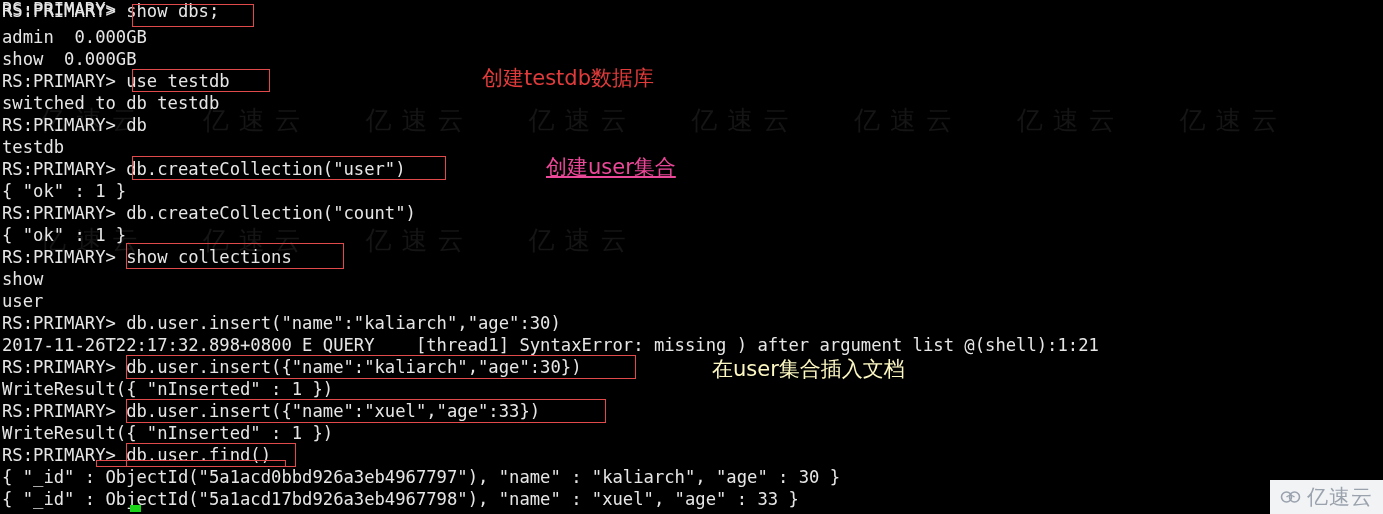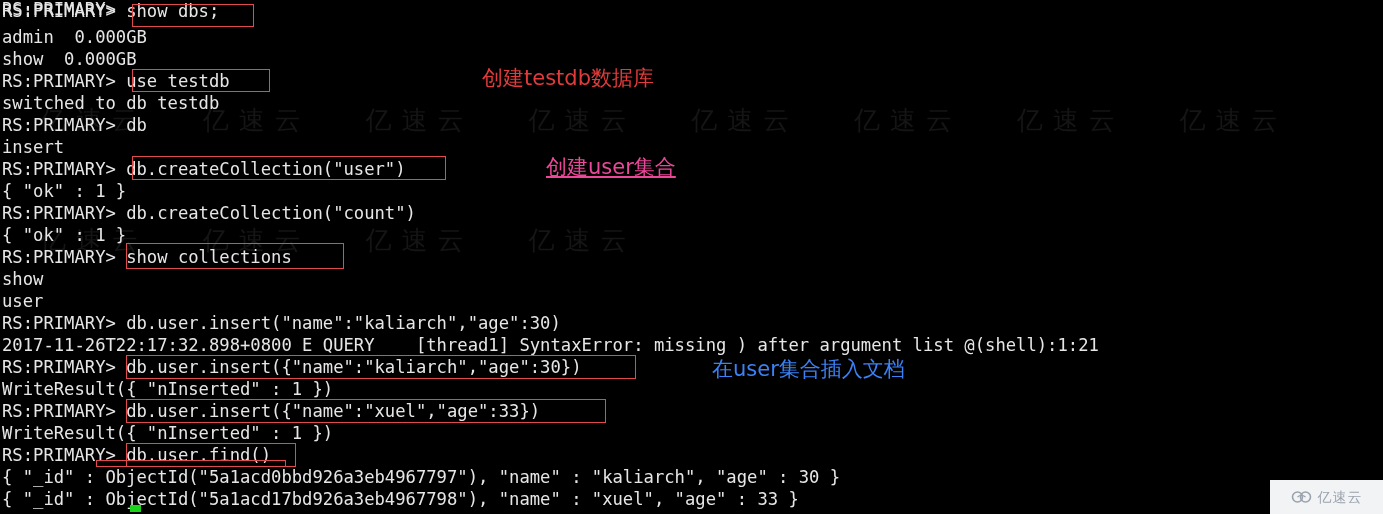--- a/index.html
+++ b/index.html
@@ -81,42 +81,42 @@
     height: 34px;
     background: #f2f3f5;
     display: flex;
     align-items: center;
     justify-content: center;
     gap: 5px;
   }
   .watermark .wm-text {
     color: #9aa2ad;
     font-family: "DejaVu Sans", "Liberation Sans", sans-serif;
-    font-size: 14px;
+    font-size: 21px;
     line-height: 17px;
     letter-spacing: 1px;
   }
   .watermark svg { display: block; }
 </style>
 </head>
 <body>
 
 <div id="screen">
 
   <div class="bg-watermark">亿速云   亿速云   亿速云   亿速云   亿速云   亿速云   亿速云   亿速云   亿速云   亿速云   亿速云   亿速云</div>
 
   <div class="term">
       <div class="line" style="top: -2px;">RS:PRIMARY&gt;</div>
       <div class="line" style="top: 0;">RS:PRIMARY&gt; show dbs;</div>
       <div class="line" style="top: 26px;">admin  0.000GB</div>
       <div class="line" style="top: 48px;">show  0.000GB</div>
       <div class="line" style="top: 70px;">RS:PRIMARY&gt; use testdb</div>
       <div class="line" style="top: 92px;">switched to db testdb</div>
       <div class="line" style="top: 114px;">RS:PRIMARY&gt; db</div>
-      <div class="line" style="top: 136px;">insert</div>
+      <div class="line" style="top: 136px;">testdb</div>
       <div class="line" style="top: 158px;">RS:PRIMARY&gt; db.createCollection("user")</div>
       <div class="line" style="top: 180px;">{ "ok" : 1 }</div>
       <div class="line" style="top: 202px;">RS:PRIMARY&gt; db.createCollection("count")</div>
       <div class="line" style="top: 224px;">{ "ok" : 1 }</div>
       <div class="line" style="top: 246px;">RS:PRIMARY&gt; show collections</div>
       <div class="line" style="top: 268px;">show</div>
       <div class="line" style="top: 290px;">user</div>
       <div class="line" style="top: 312px;">RS:PRIMARY&gt; db.user.insert("name":"kaliarch","age":30)</div>
       <div class="line" style="top: 334px;">2017-11-26T22:17:32.898+0800 E QUERY    [thread1] SyntaxError: missing ) after argument list @(shell):1:21</div>
       <div class="line" style="top: 356px;">RS:PRIMARY&gt; db.user.insert({"name":"kaliarch","age":30})</div>
@@ -135,21 +135,21 @@
       <div class="hlbox" style="left: 126px; top: 243px; width: 218px; height: 26px; border-color: rgb(224, 74, 74);"></div>
       <div class="hlbox" style="left: 126px; top: 355px; width: 510px; height: 24px; border-color: rgb(224, 74, 74);"></div>
       <div class="hlbox" style="left: 126px; top: 399px; width: 480px; height: 24px; border-color: rgb(224, 74, 74);"></div>
       <div class="hlbox" style="left: 126px; top: 443px; width: 170px; height: 24px; border-color: rgb(224, 74, 74);"></div>
       <div class="hlbox" style="left: 96px; top: 460px; width: 190px; height: 7px; border-color: rgb(224, 74, 74);"></div>
     </div>
 
   <div class="annots">
       <div class="annot" style="left: 482px; top: 68px; color: rgb(226, 59, 59);">创建testdb数据库</div>
       <div class="annot" style="left: 546px; top: 157px; color: #ec4899; text-decoration: underline;">创建user集合</div>
-      <div class="annot" style="left: 712px; top: 359px; color: #3b82f6;">在user集合插入文档</div>
+      <div class="annot" style="left: 712px; top: 359px; color: #fef9c3;">在user集合插入文档</div>
     </div>
 
   <div class="cursor" style="left: 130px; top: 505px; background: rgb(25, 212, 25);"></div>
 
   <div class="watermark">
     <span>
       <svg width="22" height="14" viewBox="0 0 22 14" aria-hidden="true">
         <circle cx="6.5" cy="7" r="5" fill="none" stroke="#9aa2ad" stroke-width="1.6"></circle>
         <circle cx="14.5" cy="7" r="5" fill="none" stroke="#9aa2ad" stroke-width="1.6"></circle>
         <path d="M6.5 7 q4 -3.2 8 0" fill="none" stroke="#9aa2ad" stroke-width="1.4"></path>

